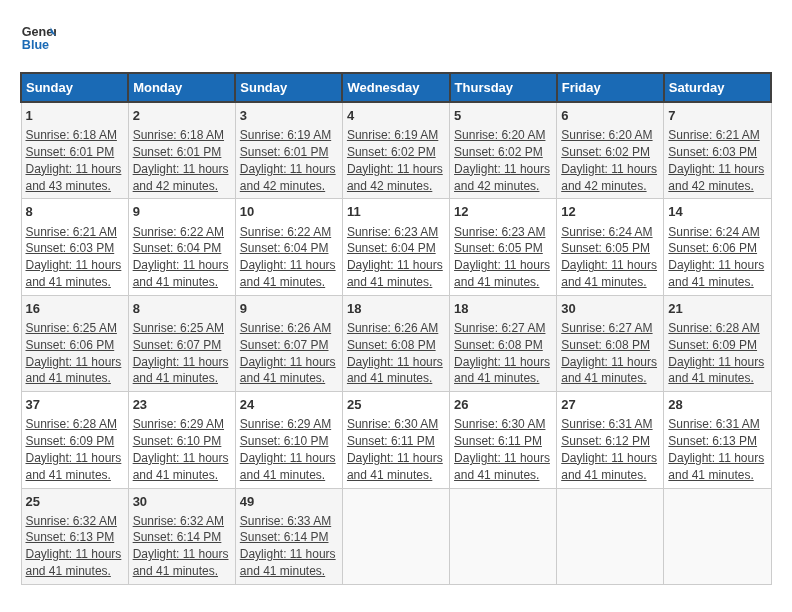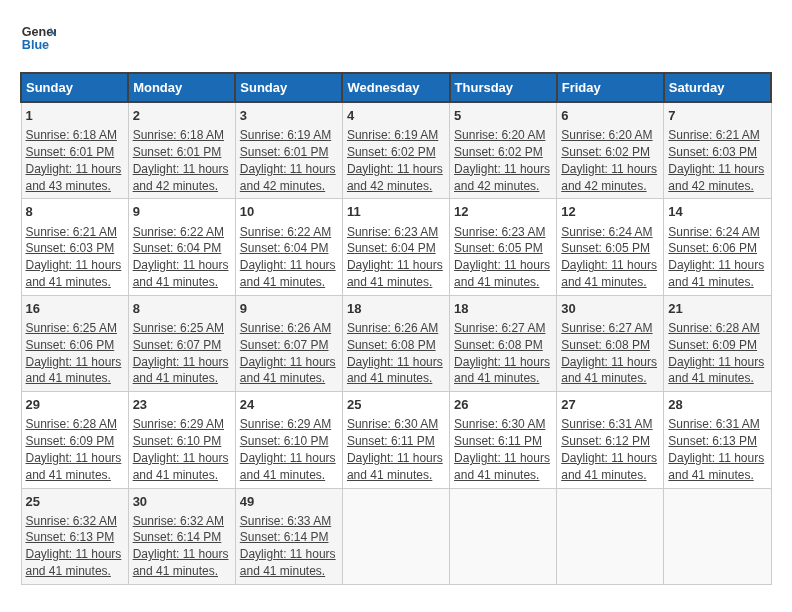--- a/index.html
+++ b/index.html
@@ -134,21 +134,21 @@
       <tr>
         <td><span class="day-num">16</span><span class="day-info">Sunrise: 6:25 AM<br>Sunset: 6:06 PM<br>Daylight: 11 hours and 41 minutes.</span></td>
         <td><span class="day-num">8</span><span class="day-info">Sunrise: 6:25 AM<br>Sunset: 6:07 PM<br>Daylight: 11 hours and 41 minutes.</span></td>
         <td><span class="day-num">9</span><span class="day-info">Sunrise: 6:26 AM<br>Sunset: 6:07 PM<br>Daylight: 11 hours and 41 minutes.</span></td>
         <td><span class="day-num">18</span><span class="day-info">Sunrise: 6:26 AM<br>Sunset: 6:08 PM<br>Daylight: 11 hours and 41 minutes.</span></td>
         <td><span class="day-num">18</span><span class="day-info">Sunrise: 6:27 AM<br>Sunset: 6:08 PM<br>Daylight: 11 hours and 41 minutes.</span></td>
         <td><span class="day-num">30</span><span class="day-info">Sunrise: 6:27 AM<br>Sunset: 6:08 PM<br>Daylight: 11 hours and 41 minutes.</span></td>
         <td><span class="day-num">21</span><span class="day-info">Sunrise: 6:28 AM<br>Sunset: 6:09 PM<br>Daylight: 11 hours and 41 minutes.</span></td>
       </tr>
       <tr>
-        <td><span class="day-num">29</span><span class="day-info">Sunrise: 6:28 AM<br>Sunset: 6:09 PM<br>Daylight: 11 hours and 41 minutes.</span></td>
+        <td><span class="day-num">37</span><span class="day-info">Sunrise: 6:28 AM<br>Sunset: 6:09 PM<br>Daylight: 11 hours and 41 minutes.</span></td>
         <td><span class="day-num">23</span><span class="day-info">Sunrise: 6:29 AM<br>Sunset: 6:10 PM<br>Daylight: 11 hours and 41 minutes.</span></td>
         <td><span class="day-num">24</span><span class="day-info">Sunrise: 6:29 AM<br>Sunset: 6:10 PM<br>Daylight: 11 hours and 41 minutes.</span></td>
         <td><span class="day-num">25</span><span class="day-info">Sunrise: 6:30 AM<br>Sunset: 6:11 PM<br>Daylight: 11 hours and 41 minutes.</span></td>
         <td><span class="day-num">26</span><span class="day-info">Sunrise: 6:30 AM<br>Sunset: 6:11 PM<br>Daylight: 11 hours and 41 minutes.</span></td>
         <td><span class="day-num">27</span><span class="day-info">Sunrise: 6:31 AM<br>Sunset: 6:12 PM<br>Daylight: 11 hours and 41 minutes.</span></td>
         <td><span class="day-num">28</span><span class="day-info">Sunrise: 6:31 AM<br>Sunset: 6:13 PM<br>Daylight: 11 hours and 41 minutes.</span></td>
       </tr>
       <tr>
         <td><span class="day-num">25</span><span class="day-info">Sunrise: 6:32 AM<br>Sunset: 6:13 PM<br>Daylight: 11 hours and 41 minutes.</span></td>
         <td><span class="day-num">30</span><span class="day-info">Sunrise: 6:32 AM<br>Sunset: 6:14 PM<br>Daylight: 11 hours and 41 minutes.</span></td>

